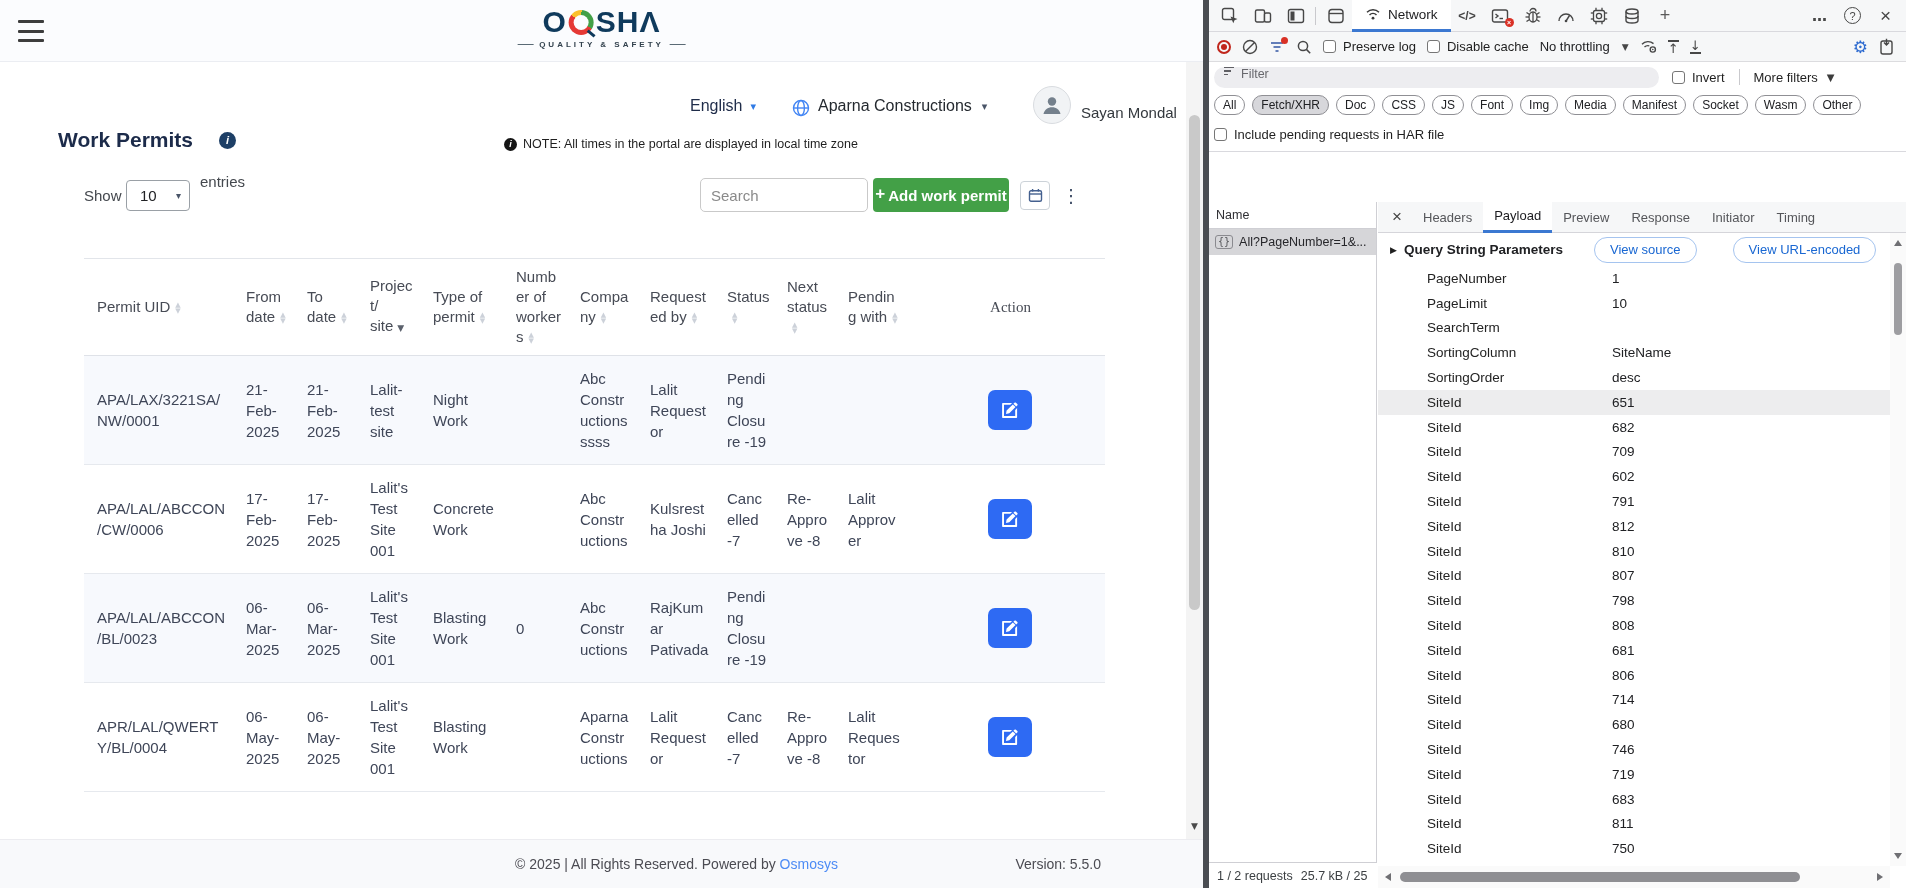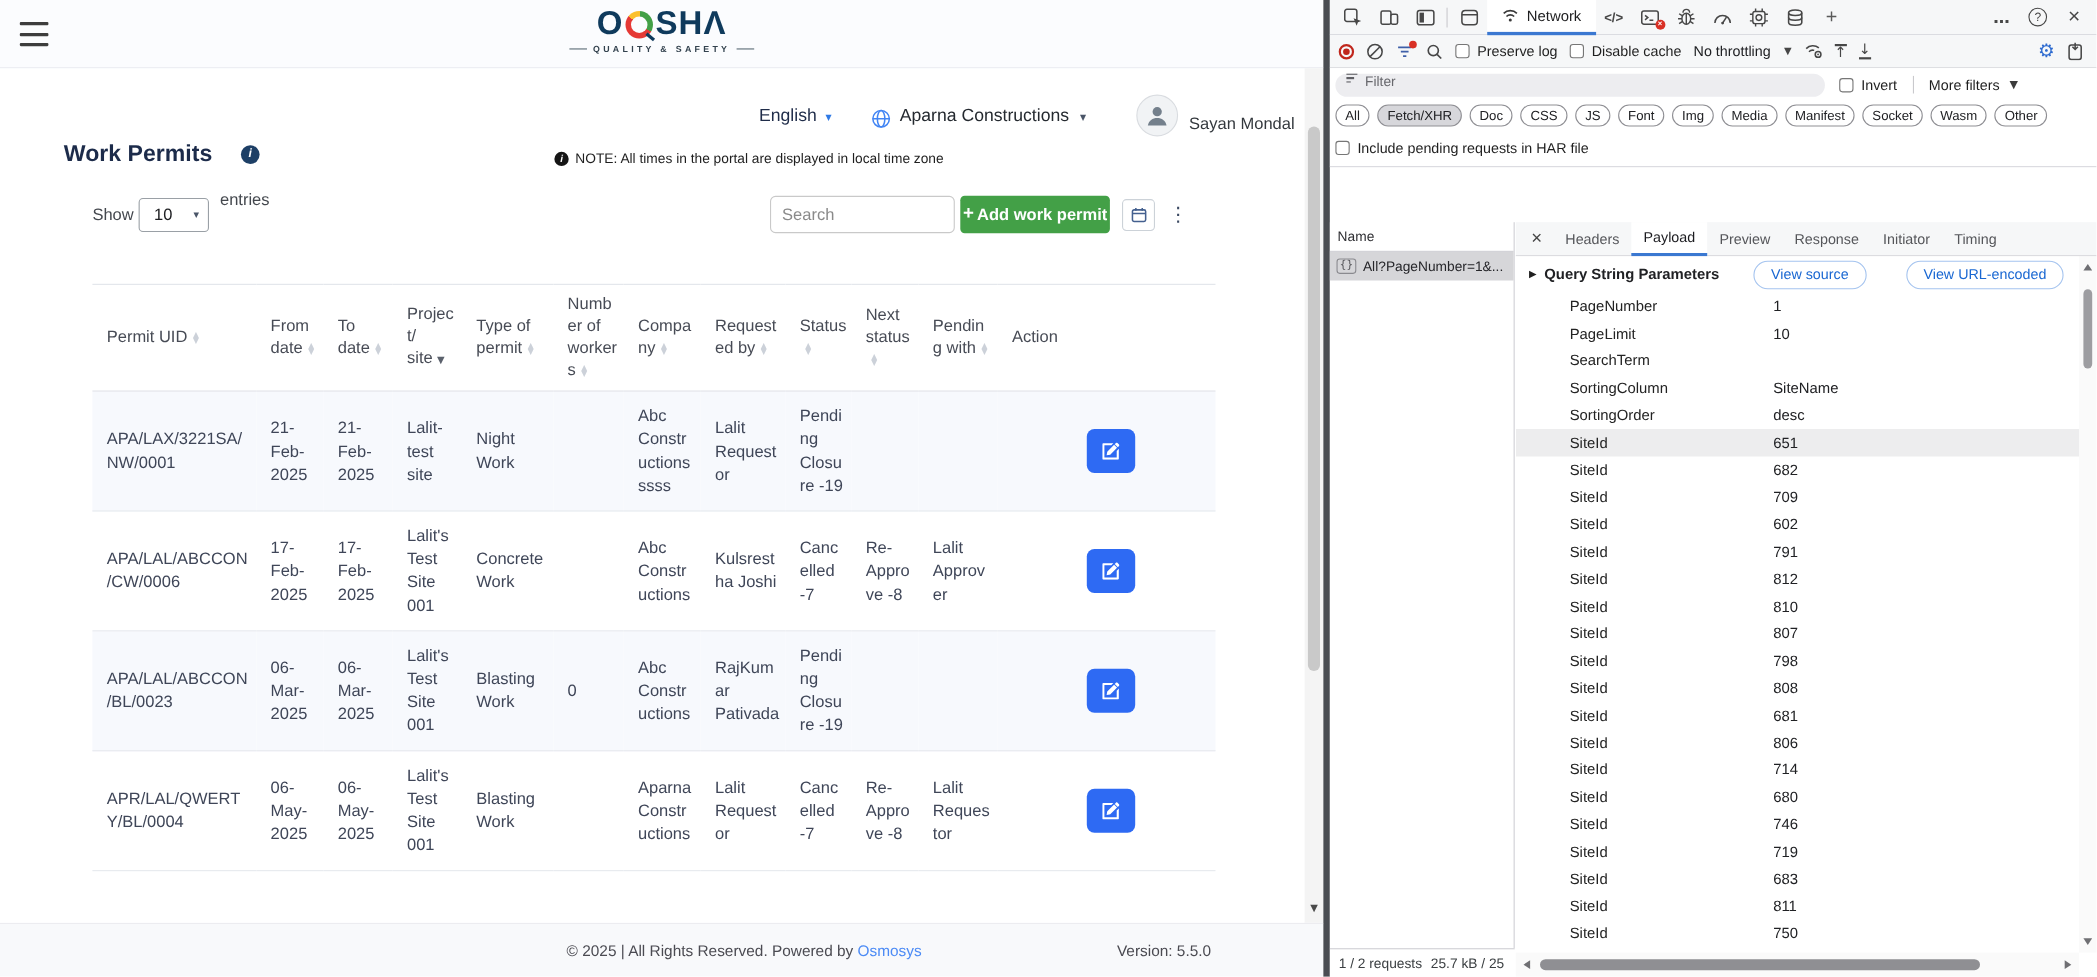--- a/index.html
+++ b/index.html
@@ -42,21 +42,21 @@
   .search-input::placeholder { color:#8a8a8a; }
   .add-btn { position:absolute; left:873px; top:178px; width:136px; height:34px; background:#43a047; border:none; border-radius:4px; color:#fff; font-size:15px; font-weight:600; display:flex; align-items:center; justify-content:center; gap:3px; cursor:pointer; font-family:"Liberation Sans",sans-serif; }
   .add-btn .plus { font-size:17px; font-weight:700; margin-top:-2px; }
   .calendar-btn { position:absolute; left:1020px; top:181px; width:30px; height:29px; background:#fff; border:1px solid #ccd2d8; border-radius:4px; display:flex; align-items:center; justify-content:center; cursor:pointer; }
   .dots-btn { position:absolute; left:1058px; top:181px; width:26px; height:29px; background:transparent; border:none; font-size:18px; color:#3c4a63; cursor:pointer; line-height:29px; }
 
   .table-wrap { position:absolute; left:84px; top:258px; width:1021px; }
   table.permits { border-collapse:collapse; table-layout:fixed; width:1021px; }
   .c0{width:149px}.c1{width:61px}.c2{width:63px}.c3{width:63px}.c4{width:83px}.c5{width:64px}.c6{width:70px}.c7{width:77px}.c8{width:60px}.c9{width:61px}.c10{width:72px}.c11{width:198px}
   table.permits thead td { vertical-align:middle; color:#474b55; font-size:15px; padding:8px 4px 8px 13px; border-top:1px solid #e2e5ea; border-bottom:1px solid #dfe2e8; line-height:20px; overflow-wrap:anywhere; word-break:break-word; }
-  table.permits thead td.action-h { text-align:left; }
+  table.permits thead td.action-h { text-align:center;font-family:Liberation Serif, serif; }
   table.permits tbody td { font-size:15px; color:#3f4658; padding:12px 5px 12px 13px; line-height:21px; border-bottom:1px solid #e6e9ee; vertical-align:middle; overflow-wrap:anywhere; word-break:break-word; }
   table.permits tbody tr:nth-child(odd) { background:#f7f9fd; }
   .sort-stack { display:inline-flex; flex-direction:column; vertical-align:middle; margin-left:5px; line-height:6px; }
   .sort-stack span { font-size:7px; color:#ccd1d9; font-family:"DejaVu Sans",sans-serif; }
   .sort-active { font-size:9px; color:#5b616c; font-family:"DejaVu Sans",sans-serif; margin-left:4px; }
   .edit-btn { width:44px; height:40px; background:#2e6af3; border:none; border-radius:7px; display:flex; align-items:center; justify-content:center; margin:0 auto; cursor:pointer; }
 
   .app-scrollbar { position:absolute; left:1186px; top:62px; width:17px; height:777px; background:#f4f4f4; z-index:4; }
   .app-scroll-thumb { position:absolute; left:3px; top:53px; width:11px; height:495px; background:#c9c9c9; border-radius:6px; }
   .app-scroll-down { position:absolute; left:0; bottom:8px; width:17px; text-align:center; font-size:9px; color:#4a4a4a; }

